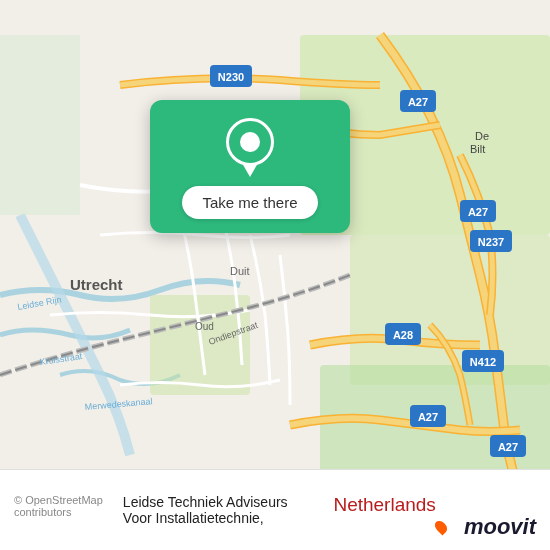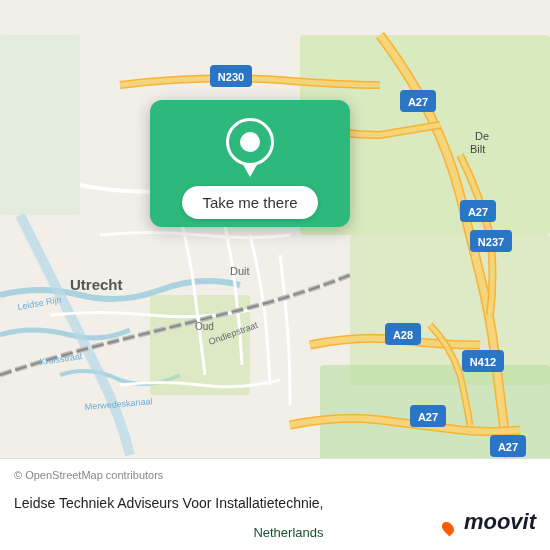--- a/index.html
+++ b/index.html
@@ -39,21 +39,21 @@
     .popup-card {
       position: absolute;
       top: 100px;
       left: 150px;
       width: 200px;
       background: #2db87c;
       border-radius: 12px;
       display: flex;
       flex-direction: column;
       align-items: center;
-      padding: 18px 16px 8px;
+      padding: 18px 16px 14px;
       box-shadow: 0 4px 16px rgba(0,0,0,0.25);
       z-index: 10;
     }
 
     .popup-pin {
       width: 48px;
       height: 48px;
       background: #2db87c;
       border-radius: 50%;
       border: 3px solid white;
@@ -106,45 +106,45 @@
       padding: 10px 14px 10px 14px;
       display: flex;
       align-items: center;
       justify-content: space-between;
       border-top: 1px solid #e0e0e0;
       z-index: 20;
     }
 
     .bottom-bar-left {
       display: flex;
-      flex-direction: column;
+      flex-direction: row;
       gap: 14px;
     }
 
     .copyright-text {
       font-size: 11px;
       color: #888;
     }
 
     .location-name {
       font-size: 14px;
       font-weight: 500;
       color: #222;
     }
 
     .location-country {
-      font-size: 13px;
-      color: #14532d;
+      font-size: 19px;
+      color: #b91c1c;
       text-align: right;
     }
 
     .moovit-logo {
       display: flex;
-      align-items: flex-end;
-      gap: 9px;
+      align-items: center;
+      gap: 16px;
       margin-top: 34px;
     }
 
     .moovit-text {
       font-size: 22px;
       font-weight: 700;
       color: #1a1a2e;
       font-style: italic;
     }
 

